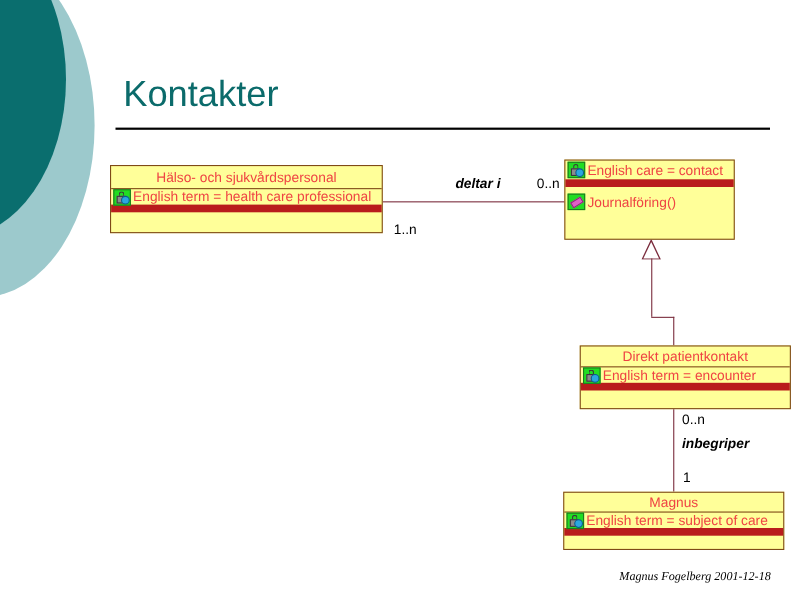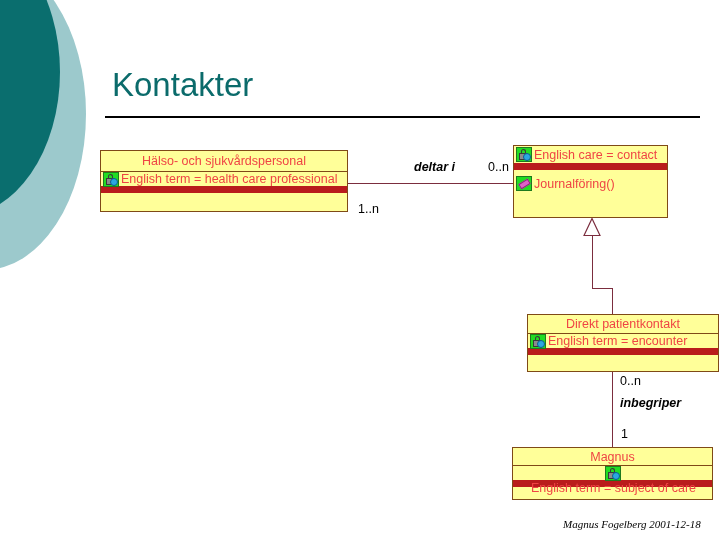--- a/index.html
+++ b/index.html
@@ -264,21 +264,21 @@
     <div class="uml-row empty-row" style="height:16px;"></div>
   </div>
 
   <div class="conn conn-v" style="left:612px; top:372px; height:75px;"></div>
   <div class="mult" style="left:620px; top:374px;">0..n</div>
   <div class="role" style="left:620px; top:396px;">inbegriper</div>
   <div class="mult" style="left:621px; top:427px;">1</div>
 
   <div class="uml-box" style="left:512px; top:447px; width:201px; height:53px;">
     <div class="uml-row title-row" style="height:18px;">Magnus</div>
-    <div class="uml-row attr-row" style="height:21px;flex-direction:column;">
+    <div class="uml-row attr-row" style="height:21px;">
       <span class="icon-attr">
         <span class="lock-shackle"></span>
           <span class="lock-body"></span>
           <span class="ball"></span>
       </span>
       <span>English term = subject of care</span>
     </div>
     <div class="uml-row empty-row" style="height:12px;"></div>
   </div>
 

